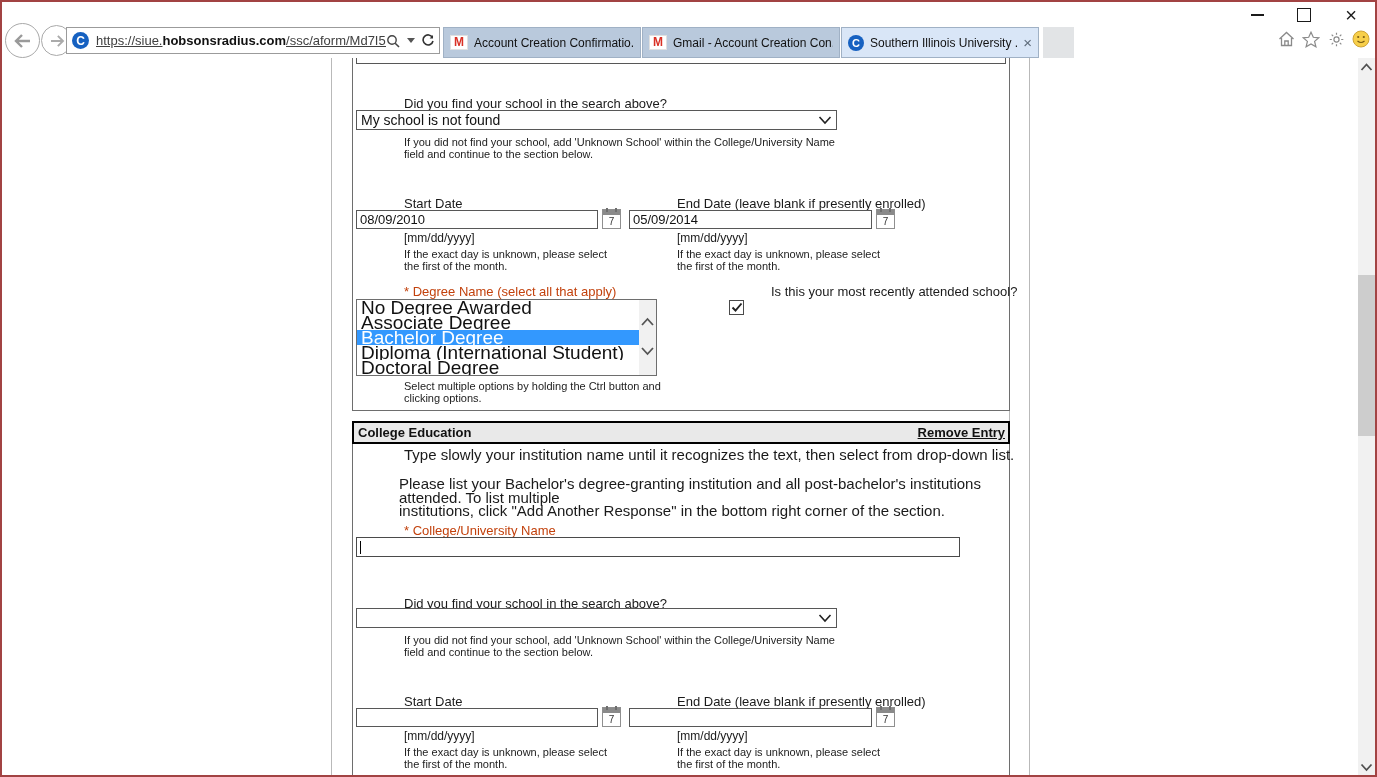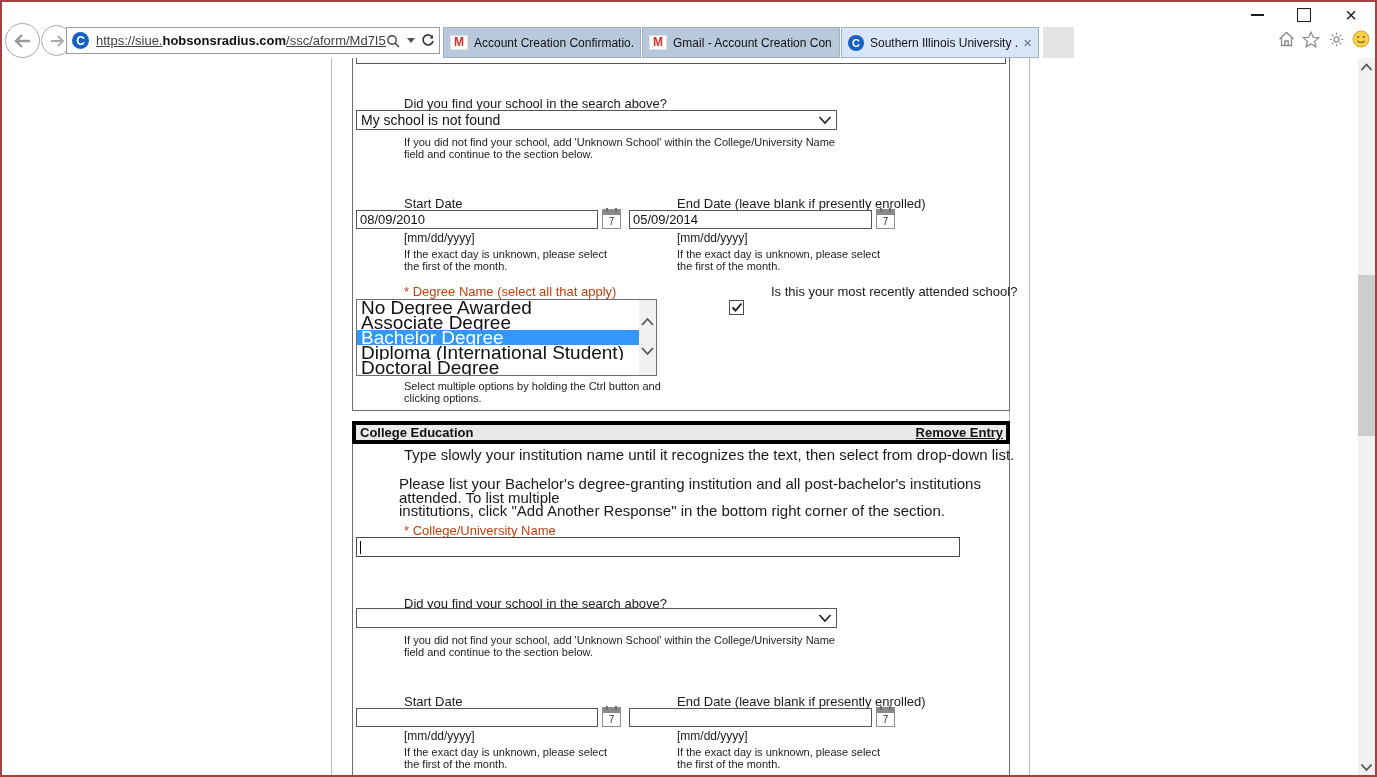--- a/index.html
+++ b/index.html
@@ -210,21 +210,21 @@
     <div class="help abs" style="left:354px;top:334px;">clicking options.</div>
 
     <div class="lbl abs" style="left:721px;top:226px;">Is this your most recently attended school?</div>
     <div class="checkbox" style="left:727px;top:242px;">
       <svg width="12" height="11" viewBox="0 0 12 11">
           <path d="M1.5 5.5 L4.5 8.5 L10.5 1.5" stroke="#222" stroke-width="1.9" fill="none"></path>
         </svg>
     </div>
 
     <div class="entrybox" style="left:350px;top:363px;width:658px;height:400px;"></div>
-    <div class="sechdr" style="left:350px;top:363px;width:658px;height:23px;border:4px solid #000000;">
+    <div class="sechdr" style="left:350px;top:363px;width:658px;height:23px;border:2px solid #000000;">
       <span class="ttl">College Education</span>
       <span class="rem">Remove Entry</span>
     </div>
 
     <div class="para abs" style="left:354px;top:390px;white-space:nowrap;">Type slowly your institution name until it recognizes the text, then select from drop-down list.</div>
     <div class="para abs" style="left:349px;top:419px;width:608px;"><span>Please list your </span><span style="">Bachelor's degree-granting</span><span> institution and all post-bachelor's institutions attended. To list multiple</span><br><span>institutions, click "Add Another Response" in the bottom right corner of the section.</span></div>
 
     <div class="lbl red abs" style="left:354px;top:465px;">* College/University Name</div>
     <div class="fselect" style="left:354px;top:479px;width:604px;height:20px;border:1px solid #4a4a4a;">
       <span class="caretbar"></span>

